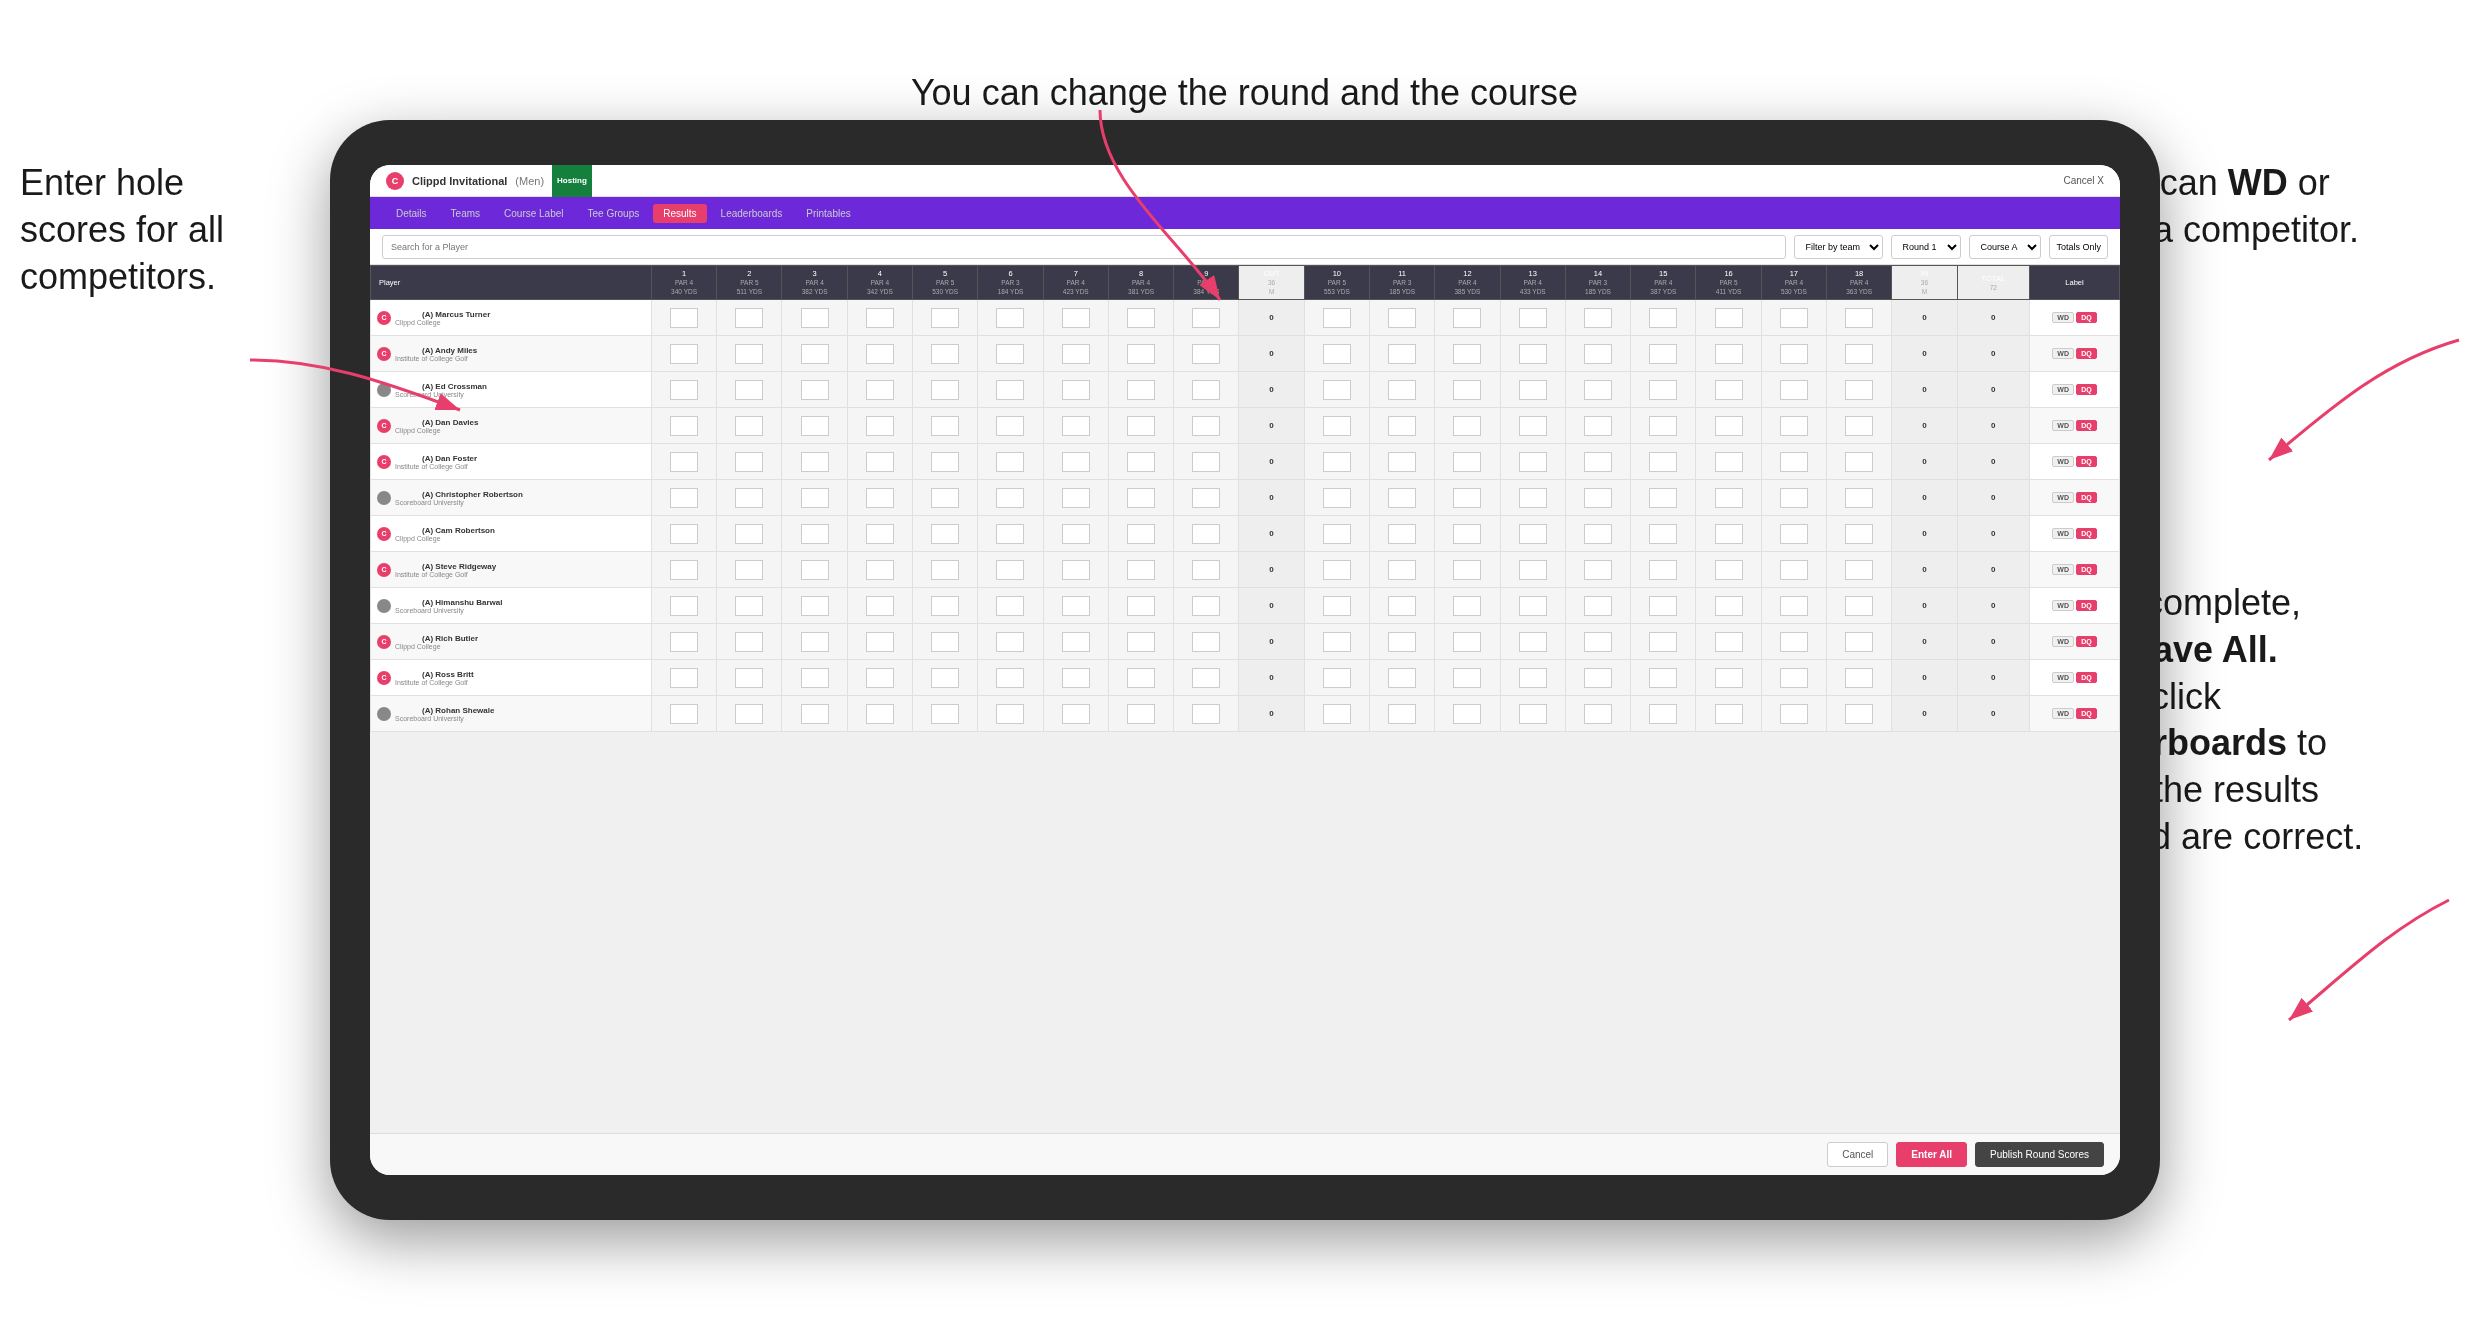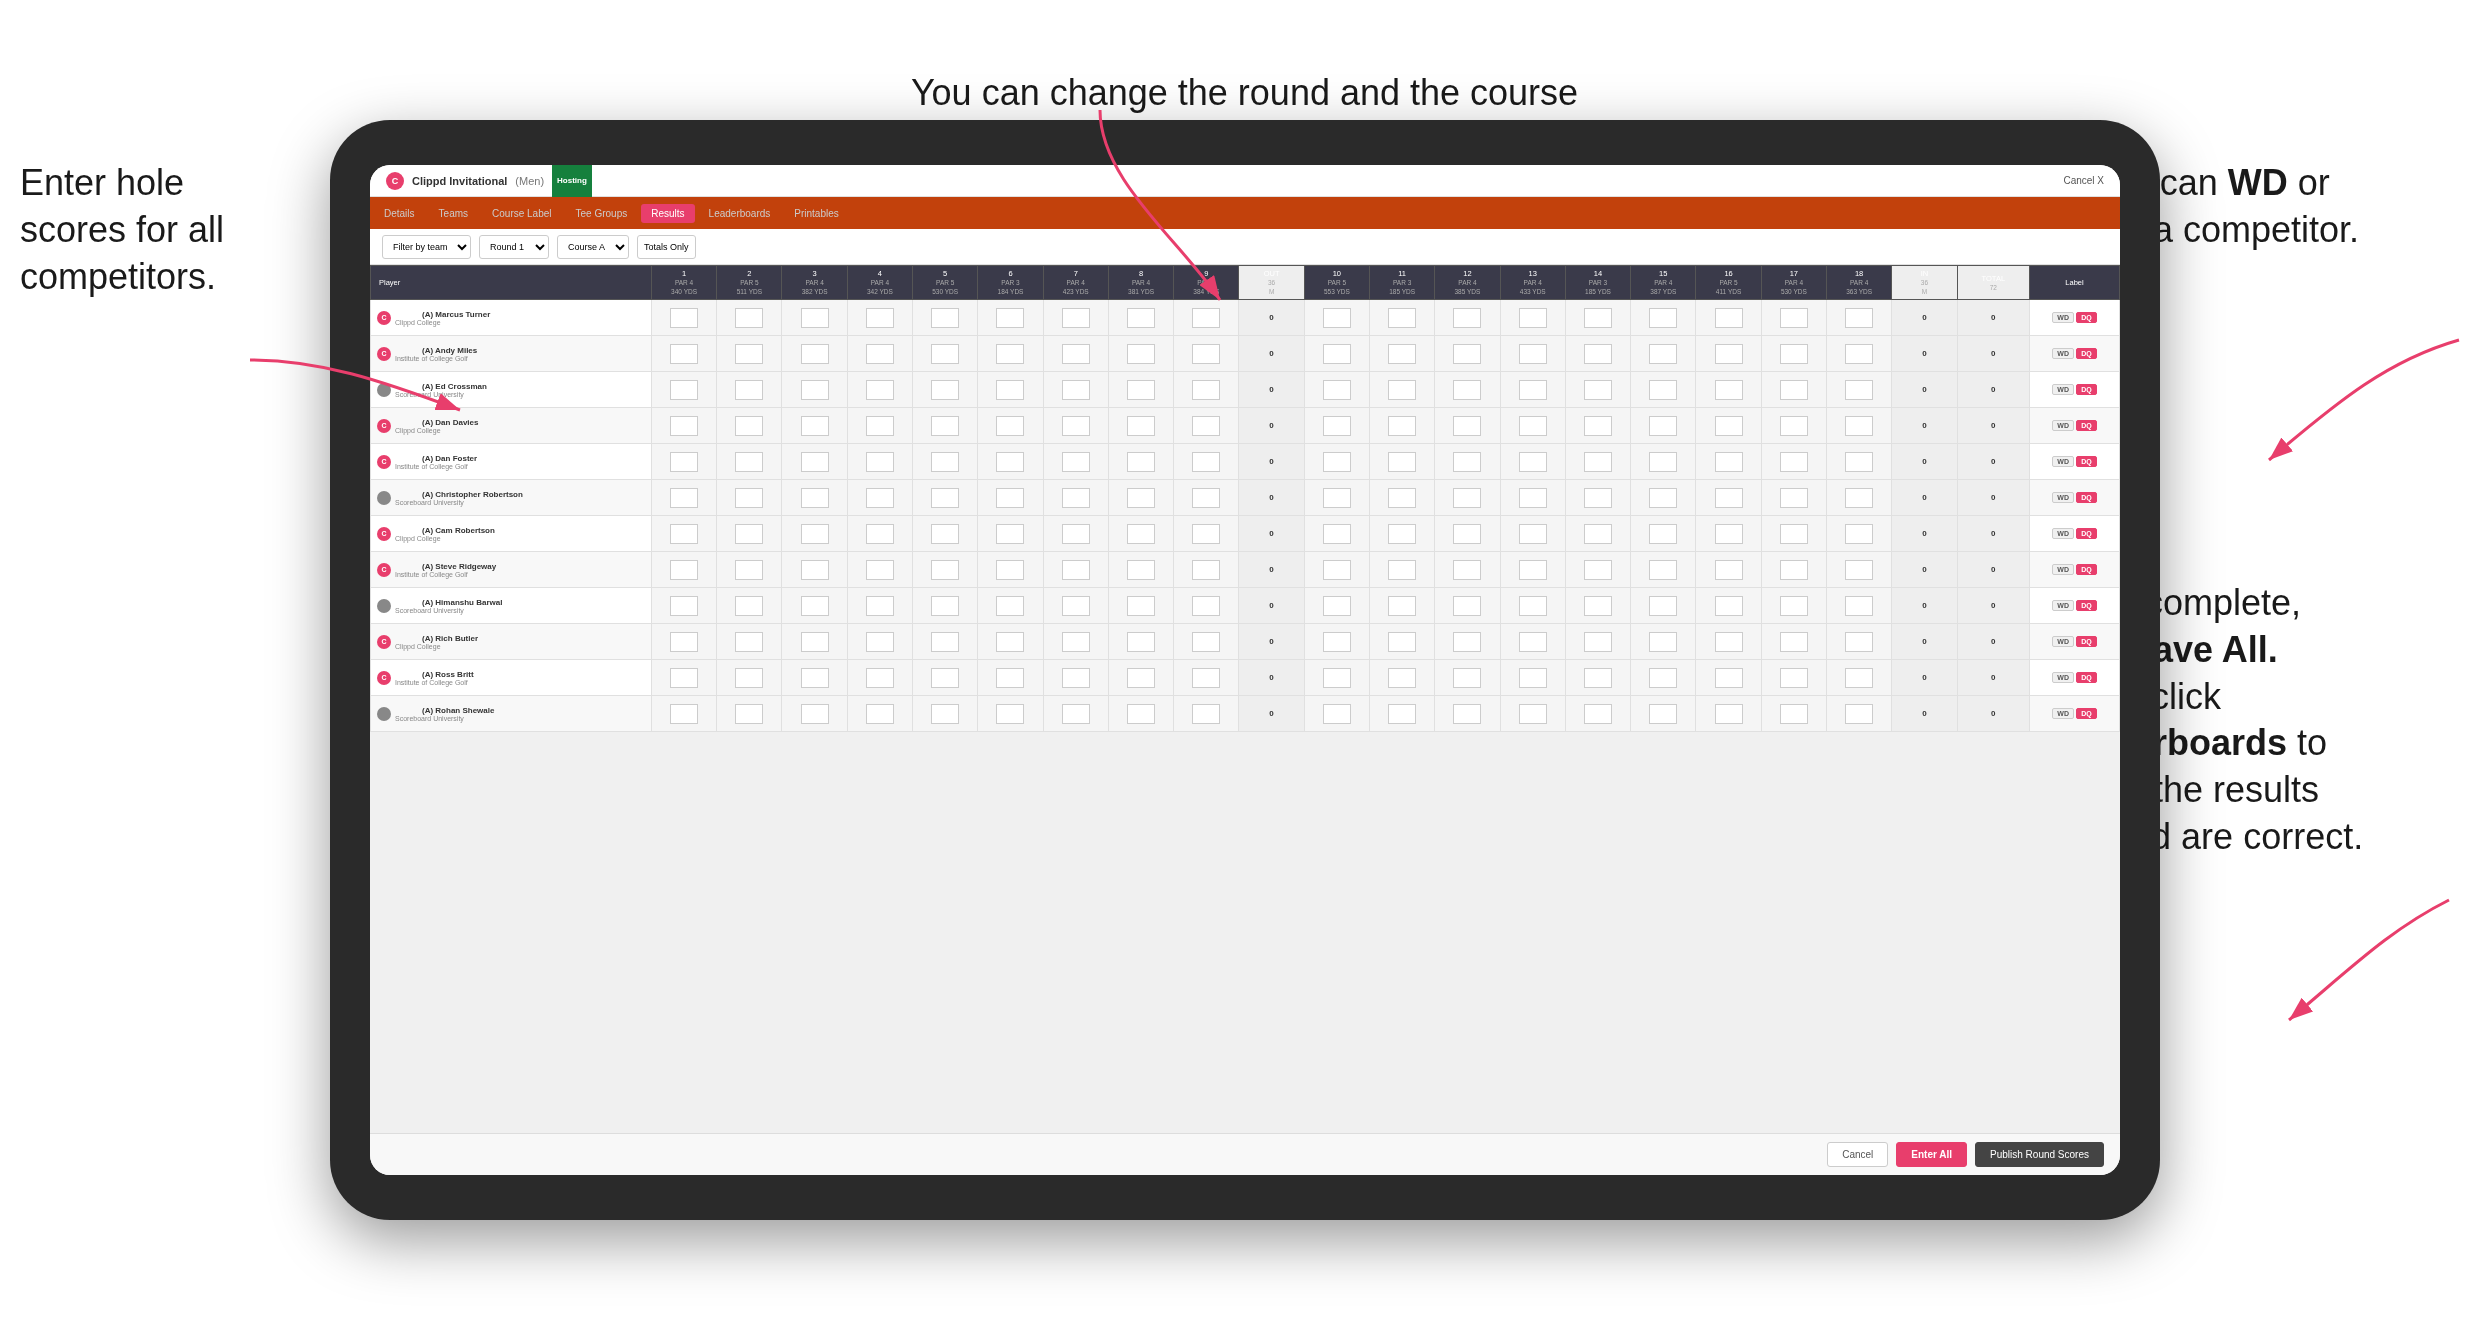--- a/index.html
+++ b/index.html
@@ -158,25 +158,25 @@
       border-radius: 3px;
     }
 
     .cancel-btn {
       font-size: 10px;
       color: #555;
     }
 
     
     .sub-nav {
-      background: #c2410c;
+      background: #6d28d9;
       height: 32px;
       display: flex;
       align-items: center;
-      padding: 0 4px;
+      padding: 0 16px;
       gap: 4px;
     }
 
     .sub-nav-tab {
       color: #cccccc;
       font-size: 10px;
       padding: 4px 10px;
       border-radius: 3px;
       cursor: pointer;
     }
@@ -485,20 +485,21 @@
       <div class="sub-nav-tab">Details</div>
       <div class="sub-nav-tab">Teams</div>
       <div class="sub-nav-tab">Course Label</div>
       <div class="sub-nav-tab">Tee Groups</div>
       <div class="sub-nav-tab active">Results</div>
       <div class="sub-nav-tab">Leaderboards</div>
       <div class="sub-nav-tab">Printables</div>
     </div>
 
     <div class="filter-bar">
+      <input class="search-input" type="text" placeholder="Search for a Player" style="">
       <select class="filter-select">
         <option>Filter by team</option>
       </select>
       <select class="round-selector">
         <option>Round 1</option>
       </select>
       <select class="course-selector">
         <option>Course A</option>
       </select>
       <button class="totals-toggle">Totals Only</button>

